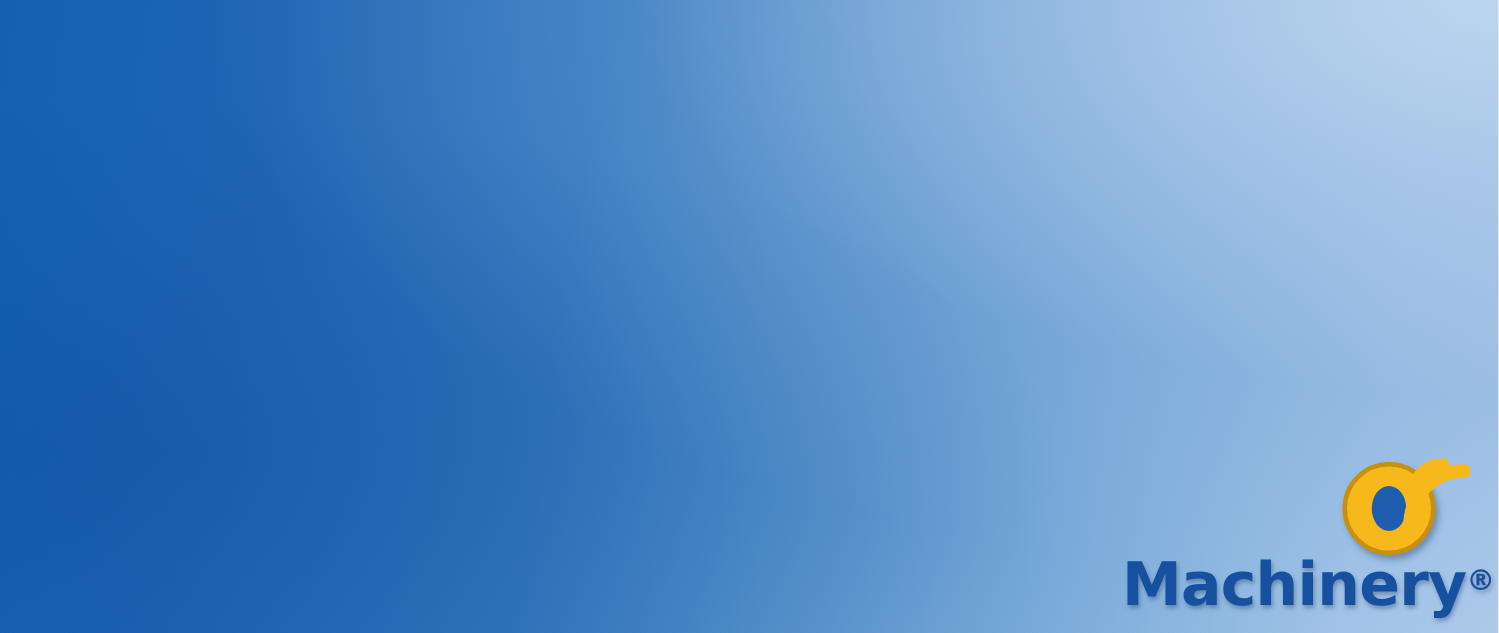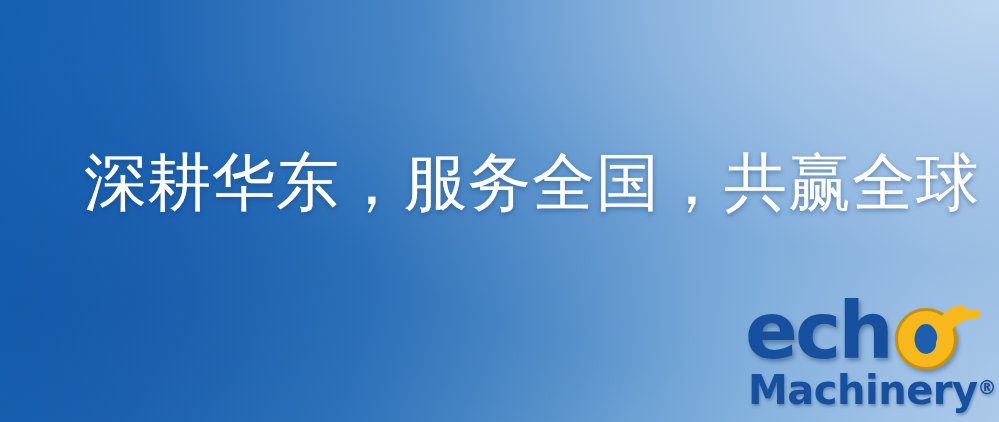--- a/index.html
+++ b/index.html
@@ -146,27 +146,25 @@
     letter-spacing: 0;
   }
 </style>
 </head>
 <body>
 
 <div id="banner">
 
   <div class="sheen"></div>
 
-  <div class="headline">深耕华东，服务全国，共赢全球</div>
 
 
   <div class="logo">
 
     <div class="logo-echo">
-      <span class="logo-word">ech</span>
 
       <span class="logo-o"></span>
 
       <span class="logo-arcs">
         <svg width="76" height="66" viewBox="0 0 76 66" xmlns="http://www.w3.org/2000/svg">
           <g fill="none" stroke="#f7b81b" stroke-linecap="round">
             <path d="M 14 60 A 36 36 0 0 1 50 24" stroke-width="9"></path>
             <path d="M 16 40 A 20 20 0 0 1 36 20" stroke-width="9"></path>
           </g>
         </svg>

